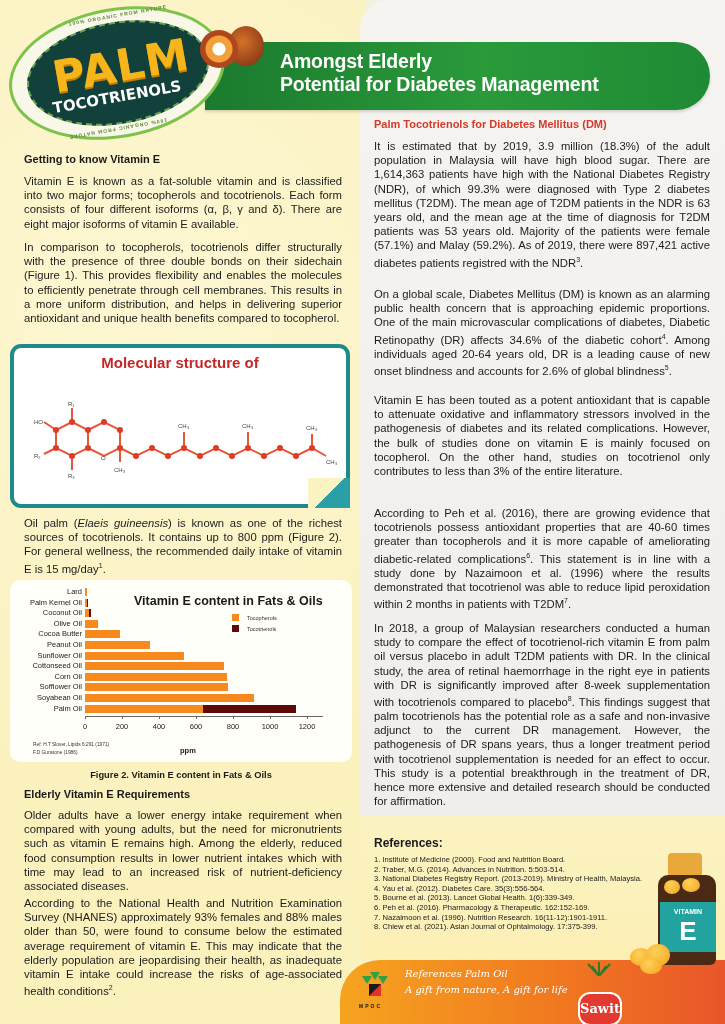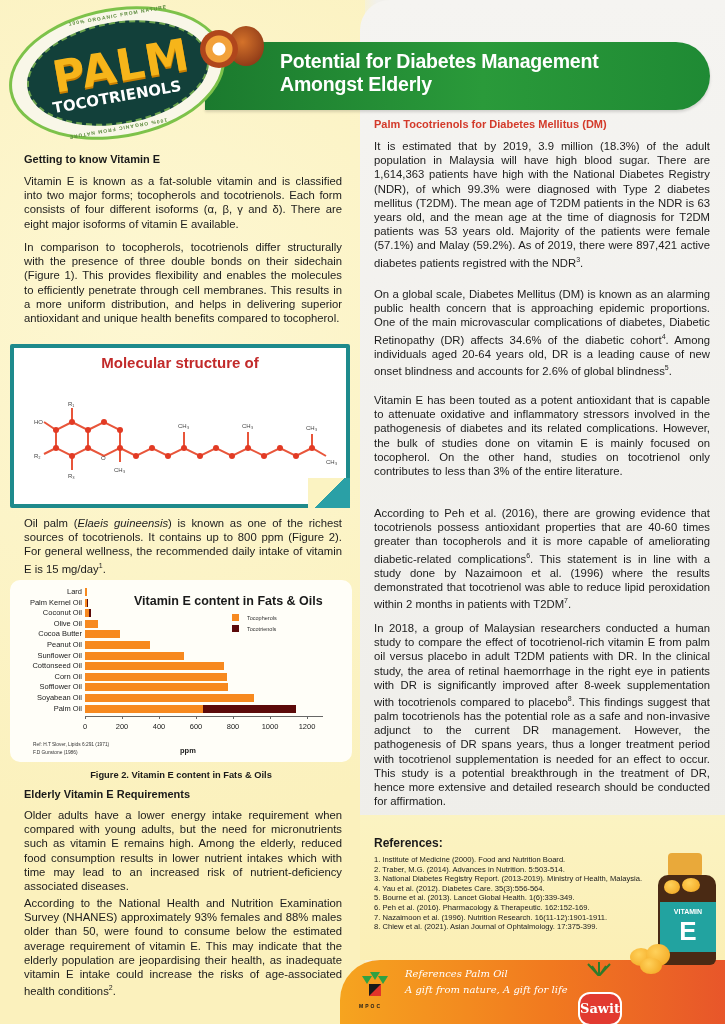--- a/index.html
+++ b/index.html
@@ -42,21 +42,21 @@
     background: radial-gradient(circle at 40% 40%, #d4722a, #7a2a12); }
 
   
   .h2 { position:absolute; font-weight:bold; font-size:11px; color:#1a1a1a; }
   .h2-red { color:#d33a2a; }
   .p { position:absolute; font-size:11.3px; line-height:14.2px; text-align:justify; color:#1c1c1c; }
   .p sup { font-size:7px; }
 
   
   .fig1 { position:absolute; left:10px; top:344px; width:340px; height:164px;
-    background:#fff; border:4px solid #1e8a8c; border-radius:2px; }
+    background:#fff; border:4px solid #1e8a8c; border-radius:11px; }
   .fig1-title1 { position:absolute; left:0; width:100%; top:6px; text-align:center;
     font-weight:bold; font-size:15px; color:#c22a2a; }
   .fig1-title2 { position:absolute; left:0; width:100%; top:20px; text-align:center;
     font-weight:bold; font-size:27px; color:#e43a24; letter-spacing:0.5px; }
   .fig1-caption { position:absolute; left:0; width:100%; top:138px; text-align:center;
     font-weight:bold; font-size:9.5px; color:#1a1a1a; }
   .fig1-svg { position:absolute; left:6px; top:54px; }
   .fold { position:absolute; right:-4px; bottom:-4px; width:42px; height:30px;
     background: linear-gradient(135deg, #fbf3c2 50%, #2aa0a6 50%); }
 
@@ -103,22 +103,22 @@
 </style>
 </head>
 <body>
 
 <div class="bg-left-glow"></div>
 <div class="bg-right"></div>
 <div class="bg-right-bottom"></div>
 
 <div class="banner"></div>
 <div class="banner-title">
+  <div>Amongst Elderly</div>
   <div>Potential for Diabetes Management</div>
-  <div>Amongst Elderly</div>
 </div>
 
 <div class="logo">
   <div class="logo-outer"></div>
   <div class="logo-inner"></div>
   <div class="logo-ring-text" style="left:60px;top:4px;transform:rotate(-10deg);">100% ORGANIC FROM NATURE</div>
   <div class="logo-ring-text" style="left:60px;top:118px;transform:rotate(170deg);">100% ORGANIC FROM NATURE</div>
   <div class="logo-palm">PALM</div>
   <div class="logo-toco">TOCOTRIENOLS</div>
 </div>

